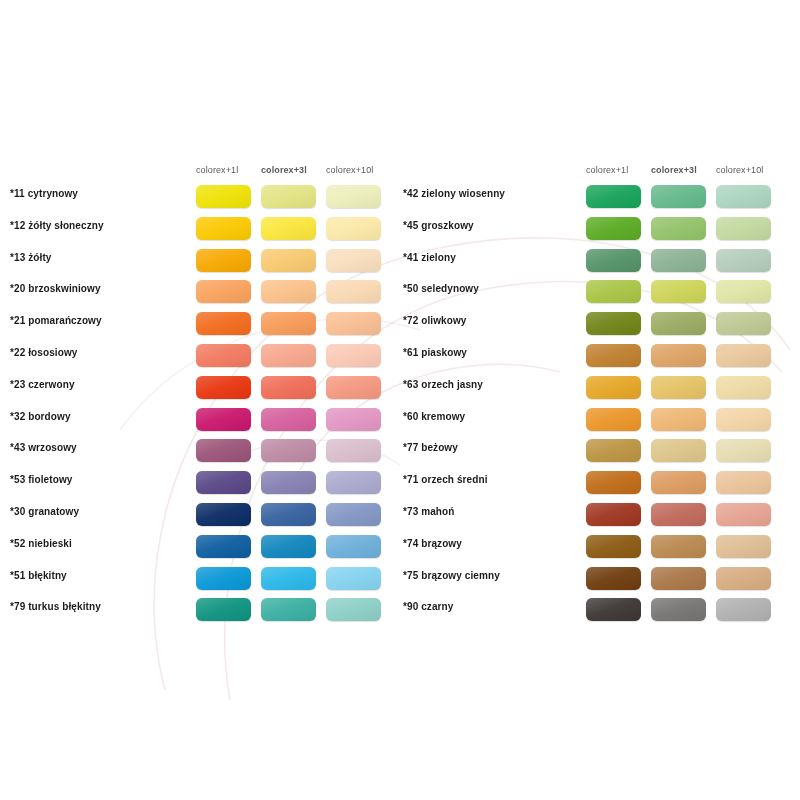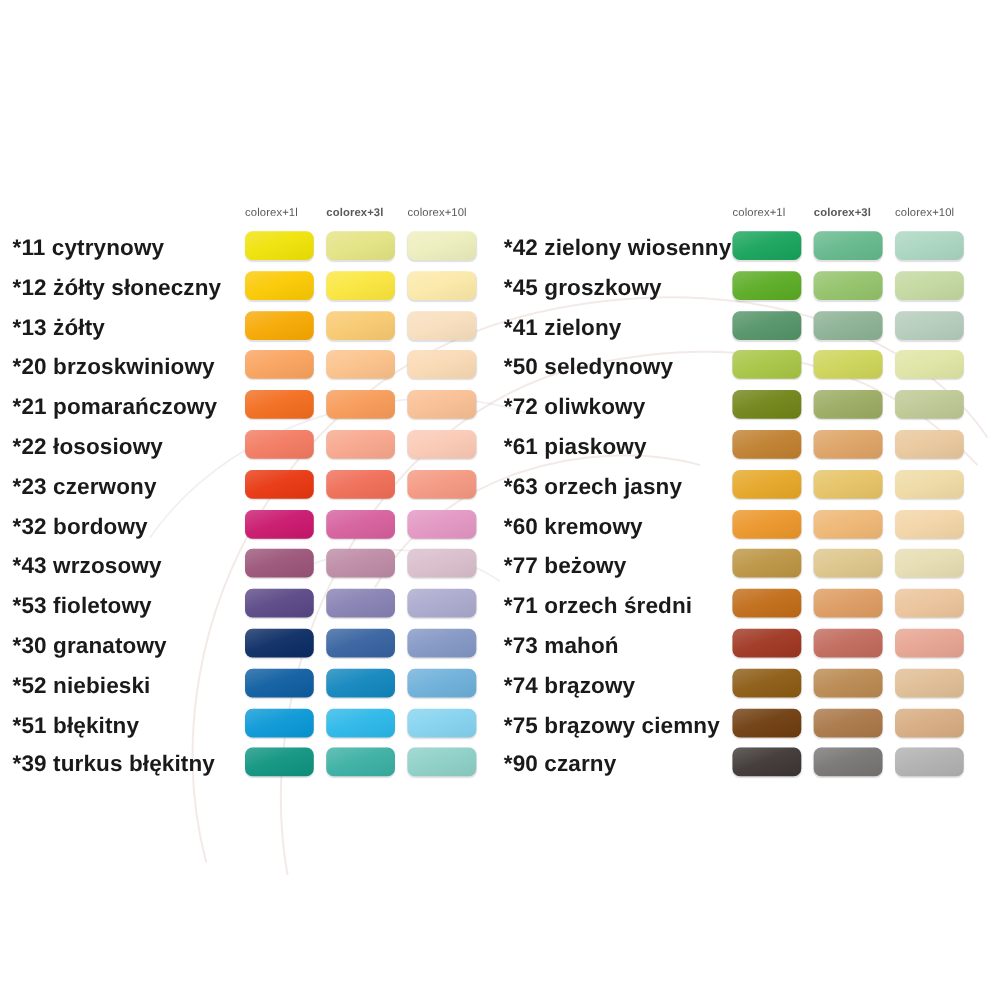--- a/index.html
+++ b/index.html
@@ -57,21 +57,21 @@
 
   
   .row {
     position: relative;
     height: 31.8px;
   }
   .row-label {
     position: absolute;
     left: 0;
     top: 5px;
-    font-size: 18px;
+    font-size: 10px;
     font-weight: bold;
     color: #1a1a1a;
     white-space: nowrap;
     letter-spacing: .1px;
   }
   .swatch {
     position: absolute;
     top: 2px;
     width: 55px;
     height: 23px;
@@ -196,21 +196,21 @@
             <div class="swatch c1" title="niebieski — colorex+3l" style="background: rgb(16, 133, 189);"></div>
             <div class="swatch c2" title="niebieski — colorex+10l" style="background: rgb(108, 175, 217);"></div>
           </div>
           <div class="row">
             <div class="row-label">*51 błękitny</div>
             <div class="swatch c0" title="błękitny — colorex+1l" style="background: rgb(8, 151, 214);"></div>
             <div class="swatch c1" title="błękitny — colorex+3l" style="background: rgb(42, 183, 232);"></div>
             <div class="swatch c2" title="błękitny — colorex+10l" style="background: rgb(132, 210, 239);"></div>
           </div>
           <div class="row">
-            <div class="row-label">*39 turkus błękitny</div>
+            <div class="row-label">*79 turkus błękitny</div>
             <div class="swatch c0" title="turkus błękitny — colorex+1l" style="background: rgb(13, 147, 127);"></div>
             <div class="swatch c1" title="turkus błękitny — colorex+3l" style="background: rgb(58, 175, 162);"></div>
             <div class="swatch c2" title="turkus błękitny — colorex+10l" style="background: rgb(140, 207, 198);"></div>
           </div>
         </div>
     </div>
 
     <div class="panel right">
       <div class="header-row">
         <div class="col-header c0">colorex+1l</div>

